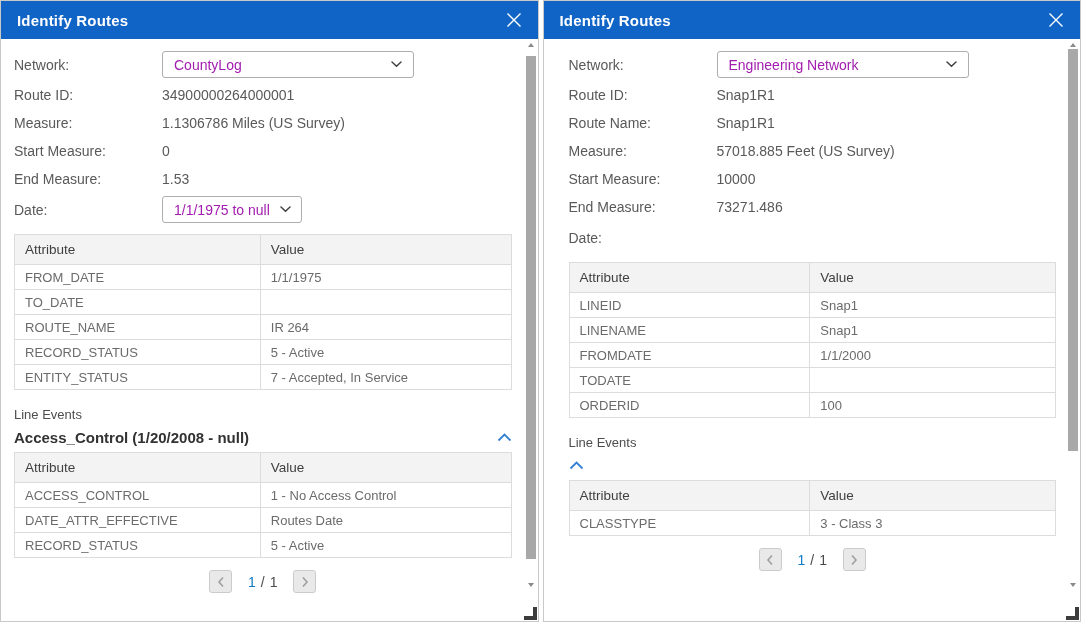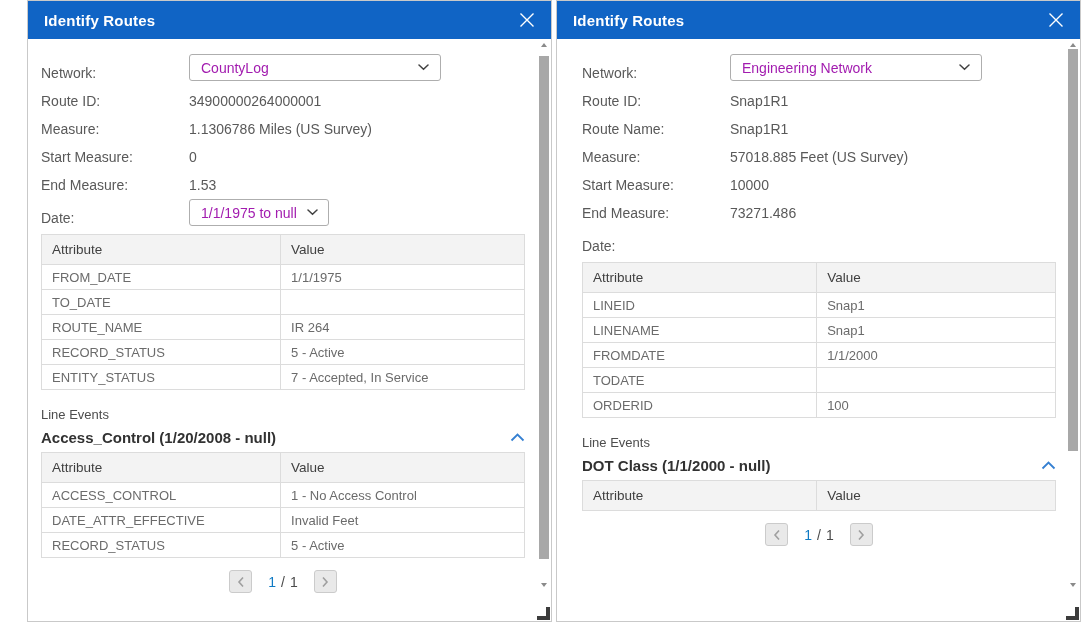--- a/index.html
+++ b/index.html
@@ -2,39 +2,39 @@
 <html><head>
 <meta charset="utf-8">
 <style>
   * { box-sizing: border-box; }
   html, body { margin: 0; padding: 0; background: #ffffff; }
   body {
     width: 1081px; height: 622px;
     font-family: "Liberation Sans", "DejaVu Sans", sans-serif;
     overflow: hidden;
   }
-  .stage { display: flex; gap: 4px; width: 1081px; height: 622px; padding-left: 27px; }
+  .stage { display: flex; gap: 4px; width: 1081px; height: 622px; }
 
   .panel {
     position: relative; flex: 1 1 50%;
     border: 1px solid #c9c9c9; background: #fff; overflow: hidden;
   }
 
   .panel-header {
     height: 38px; background: #1064c5;
     display: flex; align-items: center; justify-content: space-between;
     padding: 0 13px 0 16px;
   }
   .panel-title { color: #ffffff; font-size: 15px; font-weight: 700; letter-spacing: .2px; }
   .close-btn { width: 22px; height: 22px; display: flex; align-items: center; justify-content: center; cursor: pointer; }
 
   .panel-body { padding: 9px 26px 0 13px; }
   .panel.right .panel-body { padding-left: 25px; padding-right: 24px; }
 
-  .frow { display: flex; align-items: flex-end; height: 28px; font-size: 14px; color: #595959; white-space: nowrap; }
+  .frow { display: flex; align-items: center; height: 28px; font-size: 14px; color: #595959; white-space: nowrap; }
   .frow.select-row { height: 33px; }
   .flabel { width: 148px; flex: none; color: #595959; }
   .fvalue { color: #595959; }
 
   .select {
     height: 27px; border: 1px solid #aeaeae; border-radius: 3px; background: #fff;
     display: flex; align-items: center; justify-content: space-between;
     padding: 0 11px; font-size: 14px; color: #a21caf; cursor: pointer;
   }
   .select.wide { width: 252px; }
@@ -197,21 +197,21 @@
             <th>Value</th>
           </tr>
         </thead>
         <tbody>
           <tr>
               <td>ACCESS_CONTROL</td>
               <td>1 - No Access Control</td>
             </tr>
           <tr>
               <td>DATE_ATTR_EFFECTIVE</td>
-              <td>Invalid Feet</td>
+              <td>Routes Date</td>
             </tr>
           <tr>
               <td>RECORD_STATUS</td>
               <td>5 - Active</td>
             </tr>
         </tbody>
       </table>
 
       <div class="pager">
         <button class="pbtn">
@@ -316,40 +316,43 @@
             </tr>
           <tr>
               <td>ORDERID</td>
               <td>100</td>
             </tr>
         </tbody>
       </table>
 
       <div class="le-label">Line Events</div>
       <div class="le-header">
-        <span class="le-title">DOT Class (1/1/2000 - null)</span>
         <span>
           <svg width="15" height="9" viewBox="0 0 15 9">
               <path d="M1.5 7.5 L7.5 1.5 L13.5 7.5" fill="none" stroke="#3580d2" stroke-width="1.8"></path>
             </svg>
         </span>
       </div>
 
       <table class="attr-table le-table">
         <colgroup>
             <col class="c1">
             <col>
           </colgroup>
         <thead>
           <tr>
             <th>Attribute</th>
             <th>Value</th>
           </tr>
         </thead>
         <tbody>
+          <tr>
+              <td>CLASSTYPE</td>
+              <td>3 - Class 3</td>
+            </tr>
         </tbody>
       </table>
 
       <div class="pager">
         <button class="pbtn">
           <svg width="8" height="12" viewBox="0 0 8 12">
               <path d="M6 1.5 L2 6 L6 10.5" fill="none" stroke="#9f9f9f" stroke-width="1.6"></path>
             </svg>
         </button>
         <span class="pg">

